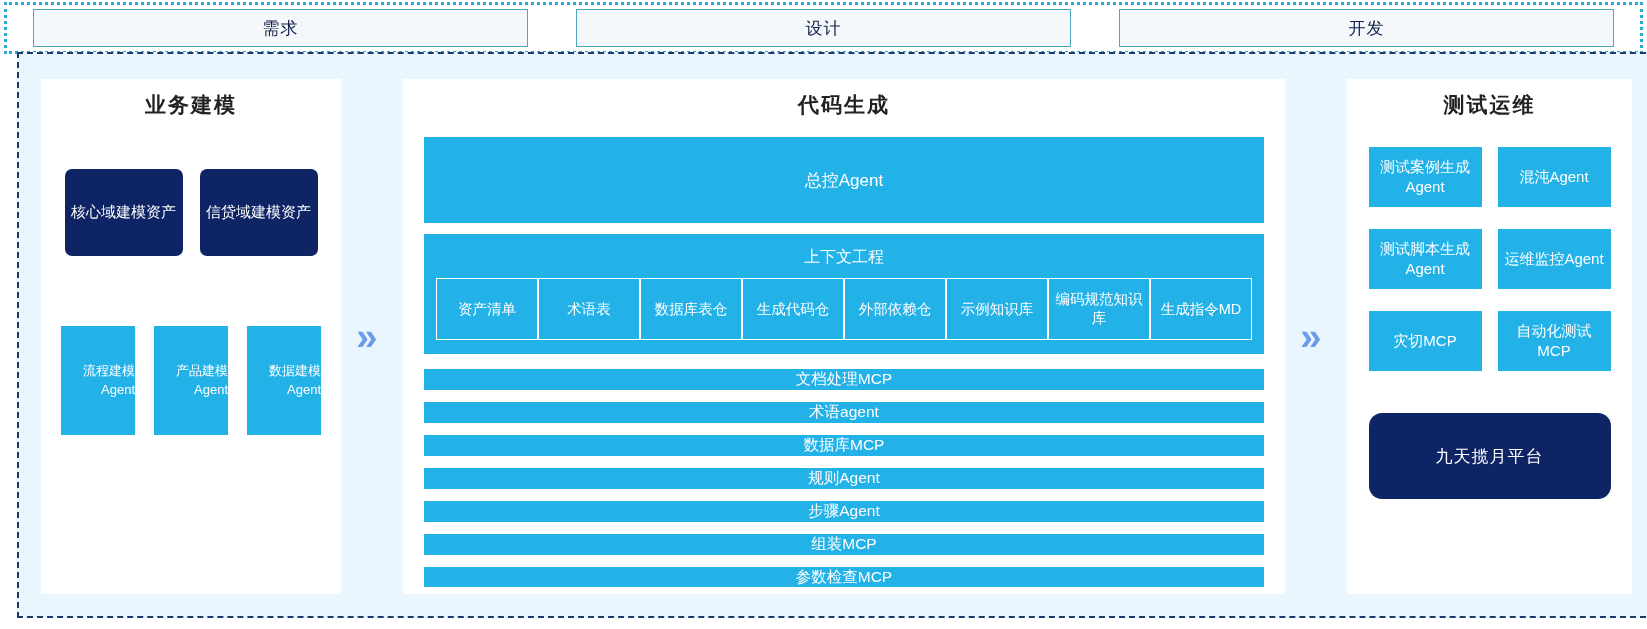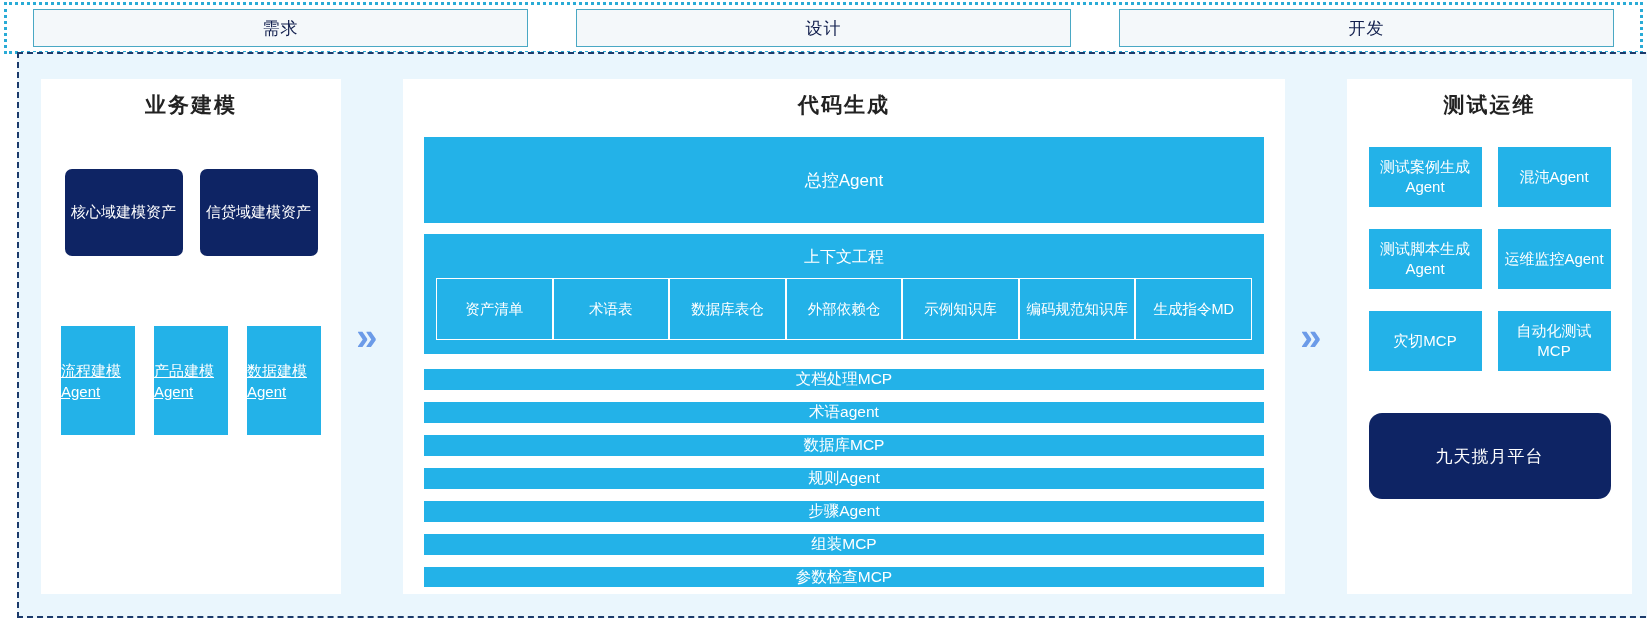--- a/index.html
+++ b/index.html
@@ -128,27 +128,26 @@
     display: flex;
     gap: 19px;
     margin-top: 70px;
     justify-content: center;
   }
   .modeler-card {
     width: 74px;
     height: 109px;
     background: #23B2E8;
     color: #ffffff;
-    font-size: 15px;
+    font-size: 13px;
     line-height: 1.4;
     display: flex;
     align-items: center;
     justify-content: center;
-    text-align: left;
-    text-decoration: underline;
+    text-align: right;
   }
 
   
   .panel-center {
     flex: 1 1 auto;
     min-width: 0;
   }
   .center-inner {
     width: 100%;
     box-sizing: border-box;
@@ -313,20 +312,23 @@
             <div class="context-item">
               <span>资产清单</span>
             </div>
             <div class="context-item">
               <span>术语表</span>
             </div>
             <div class="context-item">
               <span>数据库表仓</span>
             </div>
             <div class="context-item">
+              <span>生成代码仓</span>
+            </div>
+            <div class="context-item">
               <span>外部依赖仓</span>
             </div>
             <div class="context-item">
               <span>示例知识库</span>
             </div>
             <div class="context-item">
               <span>编码规范知识库</span>
             </div>
             <div class="context-item">
               <span>生成指令MD</span>

